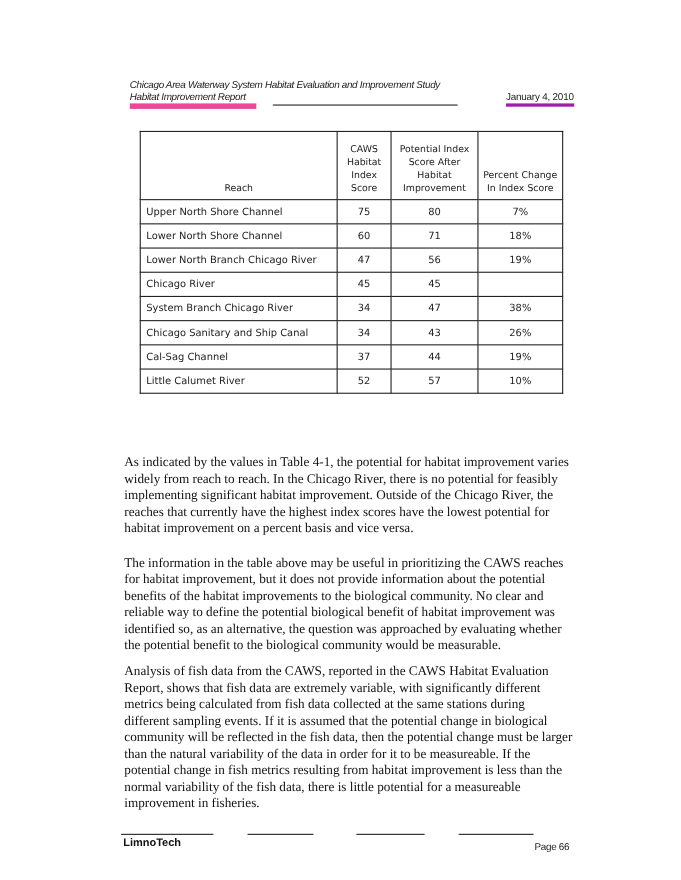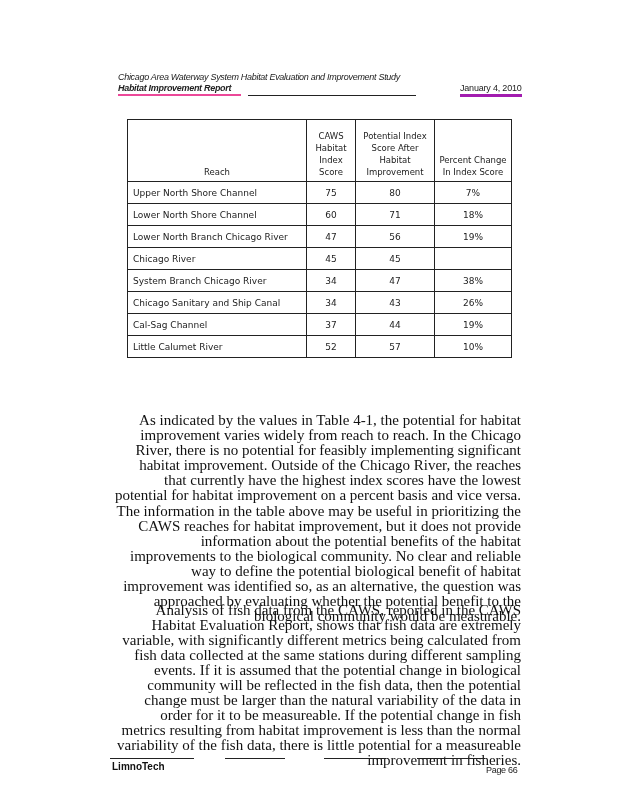--- a/index.html
+++ b/index.html
@@ -1,37 +1,37 @@
 <!DOCTYPE html>
 <html><head>
   <meta charset="utf-8">
   <style>
     html, body { margin: 0; padding: 0; background: #ffffff; }
     body { width: 619px; height: 800px; position: relative; overflow: hidden; color: #111; }
     .page { position: absolute; left: 0; top: 4px; width: 553px; height: 800px; }
 
     .hdr { position: absolute; left: 118px; top: 68px; width: 400px; font-family: "Liberation Sans", sans-serif; font-style: italic; font-size: 9px; line-height: 11px; letter-spacing: -0.3px; color: #222; }
     .hdr-line1 { display: block; }
-    .hdr-line2 { display: inline-block; border-bottom: 2px solid #ec4899; padding-right: 10px; font-weight: bold; }
+    .hdr-line2 { display: inline-block; border-bottom: 5px solid #ec4899; padding-right: 10px; }
     .hdr-rule { position: absolute; left: 248px; top: 91px; width: 168px; border-top: 1px solid #222; }
     .hdr-date { position: absolute; left: 460px; top: 79px; font-family: "Liberation Sans", sans-serif; font-size: 9px; letter-spacing: -0.2px; color: #222; border-bottom: 3px solid #a21caf; padding-bottom: 1px; }
 
     table.reach-table { position: absolute; left: 127px; top: 115px; border-collapse: collapse; font-family: "DejaVu Sans", sans-serif; font-size: 9px; color: #222; }
     .reach-table th, .reach-table td { border: 1px solid #222; padding: 0 4px; height: 21px; }
     .reach-table th { font-weight: normal; font-size: 8.5px; line-height: 12px; vertical-align: bottom; padding-bottom: 3px; height: auto; }
     .reach-table th.c-reach { width: 170px; text-align: center; padding-bottom: 3px; }
     .reach-table th.c-score { width: 40px; text-align: center; }
     .reach-table th.c-pot { width: 70px; text-align: center; }
     .reach-table th.c-pct { width: 68px; text-align: center; }
     .reach-table td.reach-name { text-align: left; padding-left: 5px; }
     .reach-table td.num { text-align: center; }
     .reach-table thead tr { height: 62px; }
     .reach-table th.c-reach { border-top: 1px solid #222; }
 
-    .body-text { position: absolute; left: 113px; width: 408px; font-family: "Liberation Serif", serif; font-size: 15px; line-height: 15px; color: #111; margin: 0; text-align: right; }
+    .body-text { position: absolute; left: 113px; width: 408px; font-family: "Liberation Serif", serif; font-size: 12px; line-height: 15px; color: #111; margin: 0; }
     .p1 { top: 409px; }
     .p2 { top: 500px; }
     .p3 { top: 599px; }
 
     .ftr-rule { position: absolute; top: 754px; border-top: 1px solid #222; }
     .ftr-company { position: absolute; left: 112px; top: 757px; font-family: "Liberation Sans", sans-serif; font-weight: bold; font-size: 10px; color: #111; }
     .ftr-page { position: absolute; left: 486px; top: 761px; font-family: "Liberation Sans", sans-serif; font-size: 9px; color: #222; letter-spacing: -0.3px; }
   </style>
 </head>
 <body>

